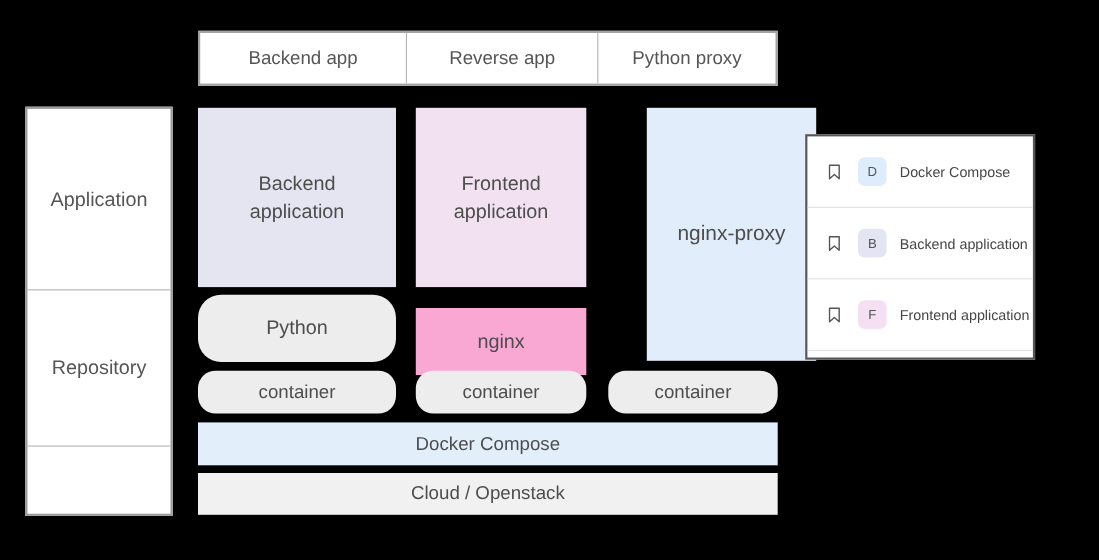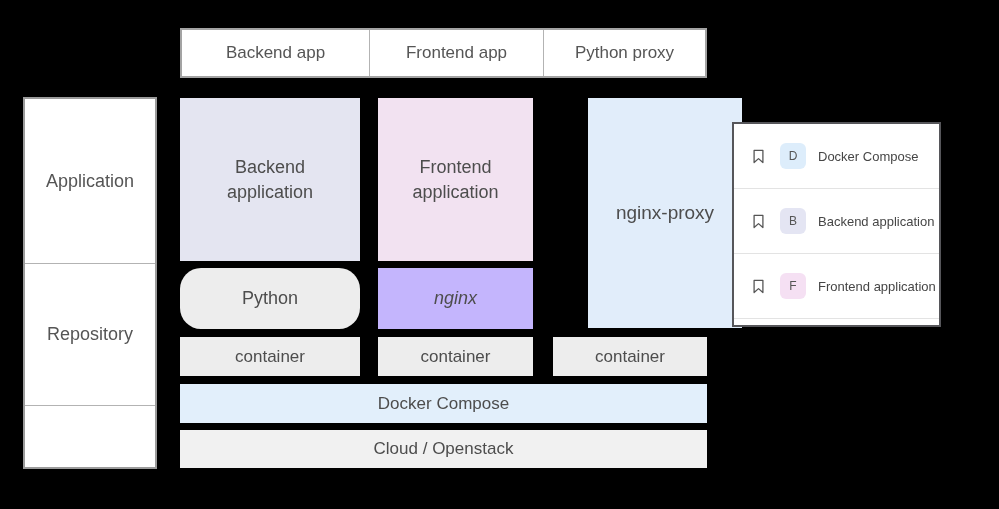--- a/index.html
+++ b/index.html
@@ -43,29 +43,29 @@
   .layer-section.s3 { flex: 1; }
 
   
   .box {
     display: flex; align-items: center; justify-content: center;
     text-align: center; color: #4d4d4d;
   }
   .app-box   { font-size: 18px; line-height: 1.35; }
   .app-box .wrap { display: inline-block; max-width: 125px; }
   .mid-box   { font-size: 18px; }
-  .cont-box  { font-size: 17px; }
+  .cont-box  { font-size: 17px; border-radius: 16px; }
   .bar       { font-size: 17px; }
 
   .backend-app  { left: 180px; top:  98px; width: 180px; height: 163px; background: #e4e5f1; }
   .frontend-app { left: 378px; top:  98px; width: 155px; height: 163px; background: #f2e2f1; }
   .proxy-app    { left: 553px; top:  98px; width: 154px; height: 230px; background: #e1edfa; font-size: 19px; margin-left: 35px; }
 
   .python-box { left: 180px; top: 268px; width: 180px; height: 61px; background: #ededed; border-radius: 21px; }
-  .nginx-box  { left: 378px; top: 268px; width: 155px; height: 61px; background: #c4b5fd; font-style: italic; }
+  .nginx-box  { left: 378px; top: 280px; width: 155px; height: 61px; background: #f9a8d4; }
 
   .cont1 { left: 180px; top: 337px; width: 180px; height: 39px; background: #ededed; }
   .cont2 { left: 378px; top: 337px; width: 155px; height: 39px; background: #ededed; }
   .cont3 { left: 553px; top: 337px; width: 154px; height: 39px; background: #ededed; }
 
   .orchestration-bar { left: 180px; top: 384px; width: 527px; height: 39px; background: #e2effb; }
   .infra-bar         { left: 180px; top: 430px; width: 527px; height: 38px; background: #f1f1f1; }
 
   
   .repo-panel {
@@ -93,21 +93,21 @@
     letter-spacing: 0.5px;
   }
 </style>
 </head>
 <body>
 
 <div class="stage">
 
   <div class="abs header-row">
     <div class="header-cell c1">Backend app</div>
-    <div class="header-cell c2">Frontend app</div>
+    <div class="header-cell c2">Reverse app</div>
     <div class="header-cell c3">Python proxy</div>
   </div>
 
   <div class="abs layer-box">
     <div class="layer-section s1">Application</div>
     <div class="layer-section s2">Repository</div>
   </div>
 
   <div class="abs box app-box backend-app">
     <span class="wrap">Backend application</span>

